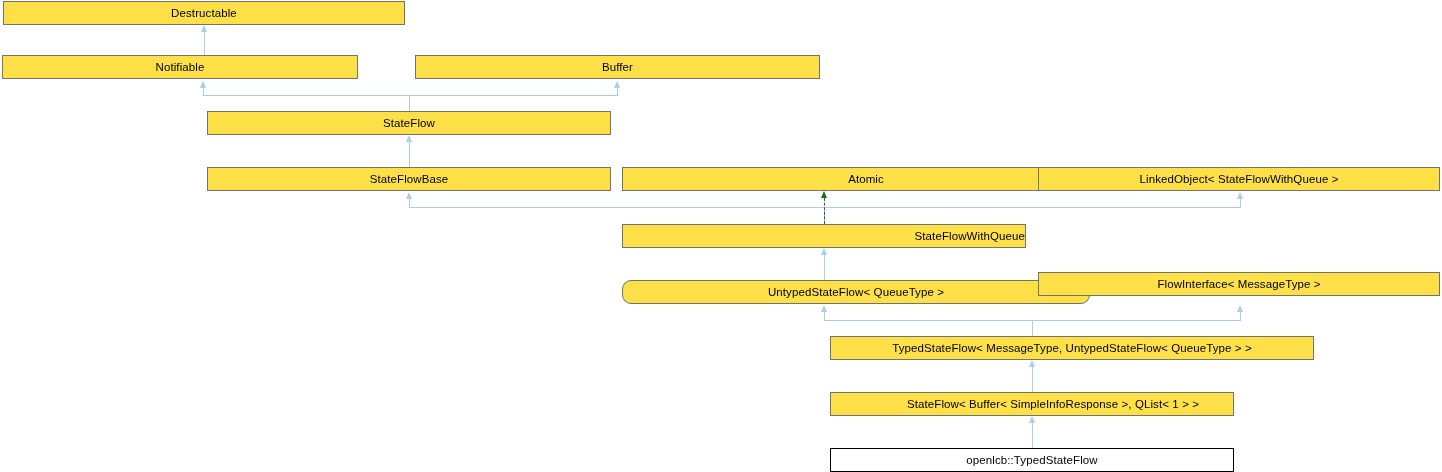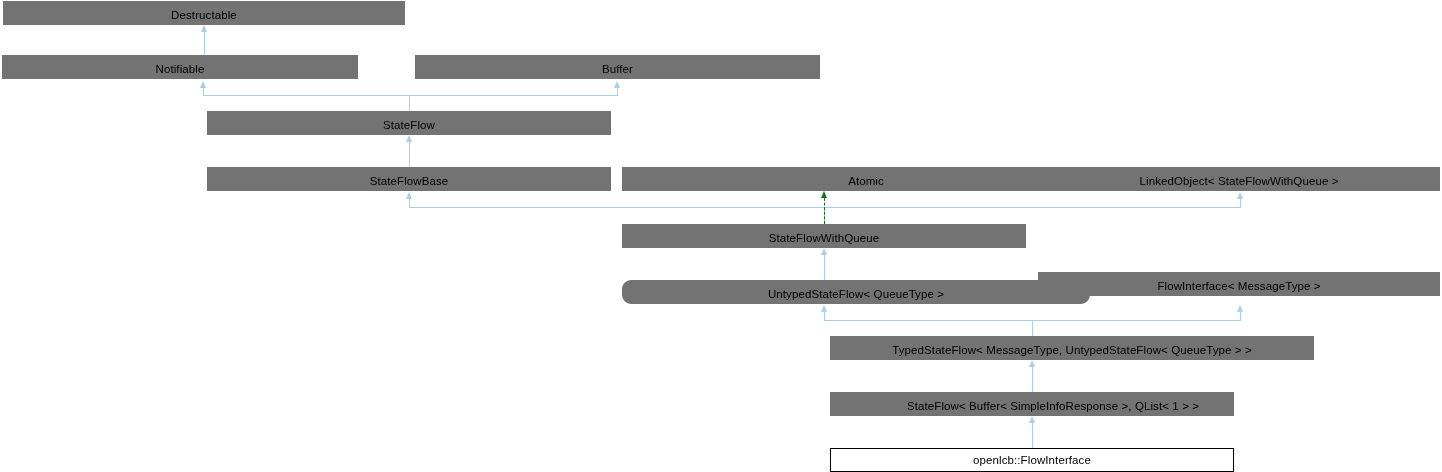--- a/index.html
+++ b/index.html
@@ -19,22 +19,22 @@
     overflow: hidden;
   }
   .node {
     position: absolute;
     box-sizing: border-box;
     height: 24px;
     line-height: 22px;
     text-align: center;
     font-size: 11.5px;
     color: #000000;
-    background: #737373;
-    border: 3px solid #737373;
+    background: #fde047;
+    border: 1px solid #737373;
     white-space: nowrap;
     overflow: hidden;
     letter-spacing: 0.1px;
   }
   .node.focus {
     background: #ffffff;
     border: 1px solid #000000;
   }
   .edge {
     position: absolute;
@@ -115,25 +115,25 @@
   <div class="node" style="left:415px;  top:55px;  width:405px;">Buffer</div>
 
   <div class="node" style="left:207px;  top:111px; width:404px;">StateFlow</div>
 
   <div class="node" style="left:207px;  top:167px; width:404px;">StateFlowBase</div>
 
   <div class="node" style="left:622px;  top:167px; width:488px;">Atomic</div>
 
   <div class="node" style="left:1038px; top:167px; width:402px;">LinkedObject&lt; StateFlowWithQueue &gt;</div>
 
-  <div class="node" style="left:622px;  top:224px; width:404px;">StateFlowWithQueue</div>
+  <div class="node" style="left:622px;  top:224px; width:404px;text-align:right;">StateFlowWithQueue</div>
 
   <div class="node" style="left:622px;  top:280px; width:468px;border-radius:9px;">UntypedStateFlow&lt; QueueType &gt;</div>
 
   <div class="node" style="left:1038px; top:272px; width:402px;">FlowInterface&lt; MessageType &gt;</div>
 
   <div class="node" style="left:830px;  top:336px; width:484px;">TypedStateFlow&lt; MessageType, UntypedStateFlow&lt; QueueType &gt; &gt;</div>
 
   <div class="node" style="left:830px;  top:392px; width:404px;padding-left:42px;">StateFlow&lt; Buffer&lt; SimpleInfoResponse &gt;, QList&lt; 1 &gt; &gt;</div>
 
-  <div class="node focus" style="left:830px;  top:448px; width:404px;">openlcb::FlowInterface</div>
+  <div class="node focus" style="left:830px;  top:448px; width:404px;">openlcb::TypedStateFlow</div>
 
 </div>
 
 </body></html>

